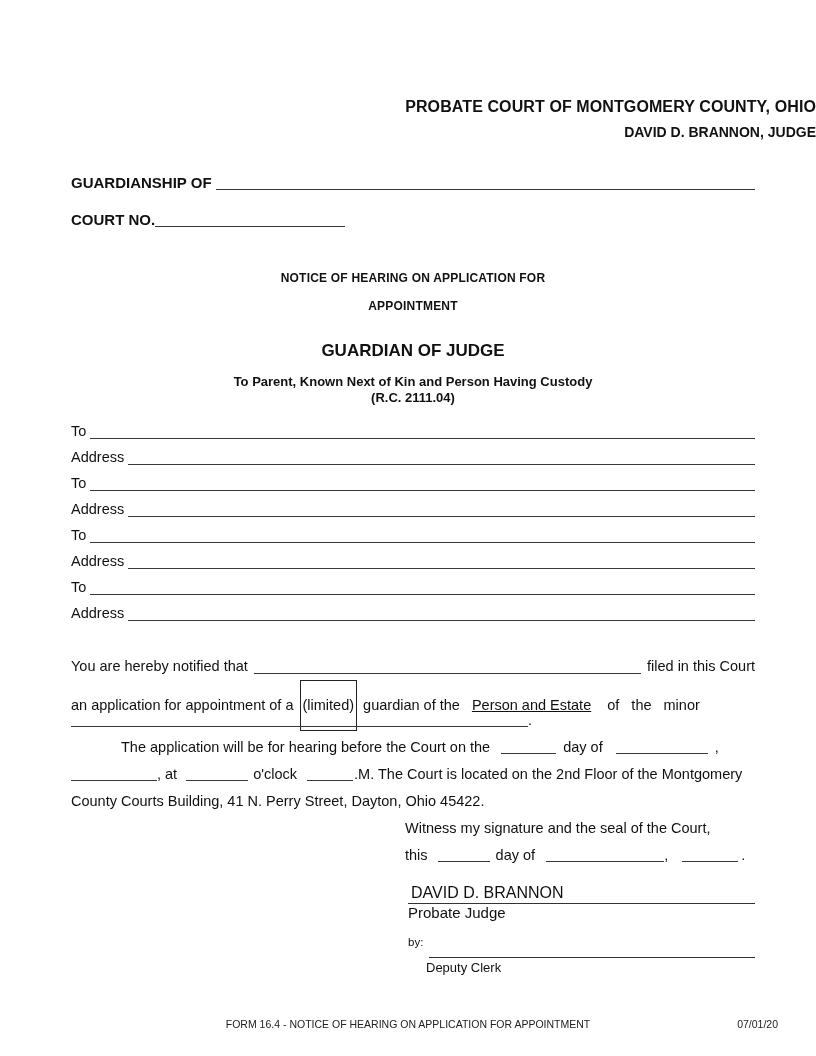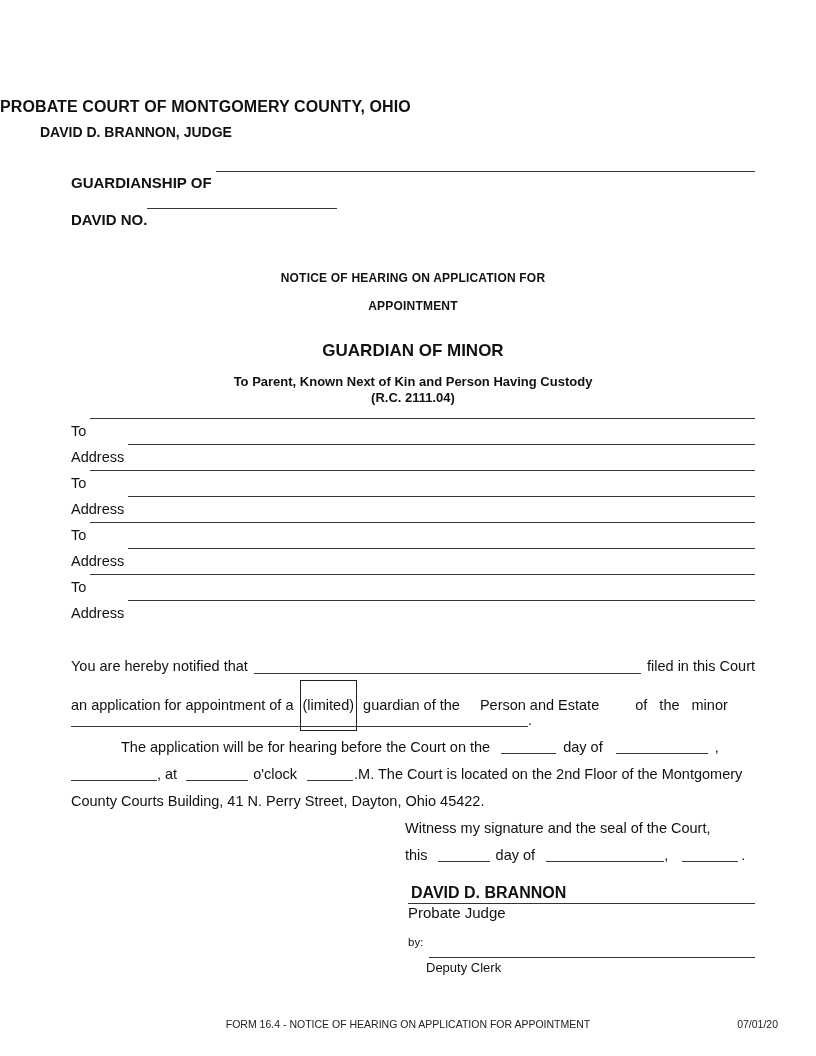--- a/index.html
+++ b/index.html
@@ -8,28 +8,28 @@
     position:relative;
     width:816px; height:1056px;
     margin:0 auto;
     background:#ffffff;
     color:#111;
     font-family:"Liberation Sans", sans-serif;
     font-size:14.5px;
     overflow:hidden;
   }
   
-  .doc-header { padding-top:97px; text-align:left; }
+  .doc-header { padding-top:97px; text-align:right; }
   .court-title { font-size:16px; font-weight:bold; line-height:20px; letter-spacing:0.1px; }
   .judge-line  { font-size:14px; font-weight:bold; line-height:18px; margin-top:6px;padding-left:40px; }
 
   
   .content { position:absolute; left:71px; right:61px; top:141px; }
 
-  .field-row { display:flex; align-items:flex-start; }
+  .field-row { display:flex; align-items:flex-end; }
   .field-row .lbl { white-space:pre; }
   .fill { flex:1 1 auto; border-bottom:1px solid #383838; margin-bottom:5px; margin-left:4px; }
 
   .guardianship-row { margin-top:30px; height:24px; line-height:24px; font-weight:bold; font-size:15px; }
   .caseno-row      { margin-top:13px; height:24px; line-height:24px; font-weight:bold; font-size:15px; }
   .caseno-row .fill { flex:0 0 auto; width:190px; margin-left:0; }
 
   .main-title { margin-top:32px; text-align:center; font-weight:bold; font-size:12px; line-height:28px; letter-spacing:0.2px; }
   .sub-title  { margin-top:20px; text-align:center; font-weight:bold; font-size:17px; line-height:22px; }
   .addressee  { text-align:center; font-weight:bold; font-size:13px; line-height:16px; margin-top:12px; }
@@ -43,32 +43,32 @@
   .pline { display:flex; align-items:stretch; height:27px; }
   .pline .fill { margin:0 6px; margin-bottom:6px; }
   .pline .txt { white-space:pre; }
 
   
   .ifill {
     display:inline-block; height:0; border-bottom:1px solid #383838;
     vertical-align:-2px;
   }
   .limited-box { display:inline-block; border:1px solid #222; padding:16px 2px; margin:0 2px; line-height:17px; }
-  .minor-tail { margin-left:32px; word-spacing:8px; }
-  .gtype { margin-left:16px; }
+  .minor-tail { margin-left:12px; word-spacing:8px; }
+  .gtype { margin-left:8px;text-decoration:underline; }
 
   .para2 { margin-top:0; }
   .para2 .line { height:27px; line-height:27px; white-space:nowrap; }
   .indent1 { padding-left:50px; }
 
   .witness { margin-left:334px; line-height:27px; }
   .witness .line { height:27px; white-space:nowrap; }
 
   .sigblock { margin-left:337px; margin-top:13px; }
-  .sig-name-box { border-bottom:1px solid #333; height:22px; line-height:22px; font-size:16px; padding-left:3px;font-weight:bold; }
+  .sig-name-box { border-bottom:1px solid #333; height:22px; line-height:22px; font-size:16px; padding-left:3px; }
   .sig-title { font-size:15px; line-height:18px; }
   .by-row { display:flex; align-items:flex-end; height:24px; margin-top:12px; }
   .by-lbl { font-size:11.5px; margin-bottom:10px; }
   .by-row .fill { margin-bottom:0; margin-left:6px; border-color:#333; }
   .clerk { font-size:13px; line-height:16px; margin-top:2px; margin-left:18px; }
 
   
   .footer { position:absolute; left:0; right:0; top:1017px; height:16px; font-size:10.5px; color:#222; }
   .form-label { display:block; text-align:center; line-height:14px; }
   .rev-date { position:absolute; right:38px; top:0; line-height:14px; }
@@ -84,30 +84,30 @@
   </div>
 
   <div class="content">
 
     <div class="field-row guardianship-row">
       <span class="lbl">GUARDIANSHIP OF</span>
       <span class="fill"></span>
     </div>
 
     <div class="field-row caseno-row">
-      <span class="lbl">DAVID NO.</span>
+      <span class="lbl">COURT NO.</span>
       <span class="fill"></span>
     </div>
 
     <div class="main-title">
       <div>NOTICE OF HEARING ON APPLICATION FOR</div>
       <div>APPOINTMENT</div>
     </div>
 
-    <div class="sub-title">GUARDIAN OF MINOR</div>
+    <div class="sub-title">GUARDIAN OF JUDGE</div>
     <div class="addressee">To Parent, Known Next of Kin and Person Having Custody</div>
     <div class="statute">(R.C. 2111.04)</div>
 
     <div class="recipients">
       <div class="field-row">
         <span class="lbl">To</span>
         <span class="fill"></span>
       </div>
       <div class="field-row">
         <span class="lbl">Address</span>

